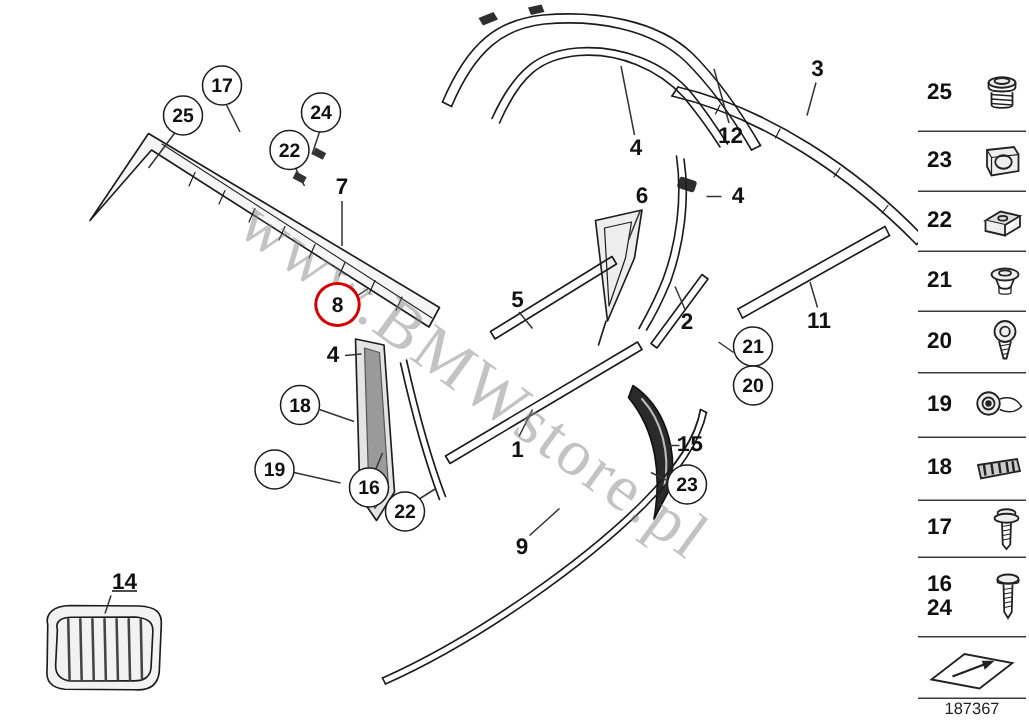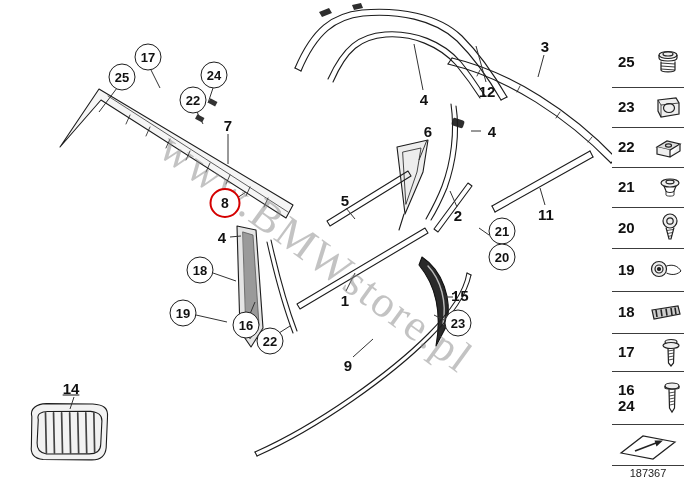--- a/index.html
+++ b/index.html
@@ -183,21 +183,21 @@
       <div class="callout circle" style="left: 122px; top: 77px;">25</div>
       <div class="callout circle" style="left: 214px; top: 75px;">24</div>
       <div class="callout circle" style="left: 193px; top: 100px;">22</div>
       <div class="callout plain" style="left: 228px; top: 125px;">7</div>
       <div class="callout circle-highlight" style="left: 225px; top: 203px;">8</div>
       <div class="callout plain" style="left: 222px; top: 237px;">4</div>
       <div class="callout circle" style="left: 200px; top: 270px;">18</div>
       <div class="callout circle" style="left: 183px; top: 313px;">19</div>
       <div class="callout circle" style="left: 246px; top: 325px;">16</div>
       <div class="callout circle" style="left: 270px; top: 341px;">22</div>
-      <div class="callout plain" style="left: 71px; top: 388px; text-decoration: underline;">14</div>
+      <div class="callout plain" style="left: 83px; top: 388px; text-decoration: underline;">14</div>
       <div class="callout plain" style="left: 424px; top: 99px;">4</div>
       <div class="callout plain" style="left: 487px; top: 91px;">12</div>
       <div class="callout plain" style="left: 545px; top: 46px;">3</div>
       <div class="callout plain" style="left: 428px; top: 131px;">6</div>
       <div class="callout plain" style="left: 492px; top: 131px;">4</div>
       <div class="callout plain" style="left: 345px; top: 200px;">5</div>
       <div class="callout plain" style="left: 458px; top: 215px;">2</div>
       <div class="callout plain" style="left: 546px; top: 214px;">11</div>
       <div class="callout circle" style="left: 502px; top: 231px;">21</div>
       <div class="callout circle" style="left: 502px; top: 257px;">20</div>

